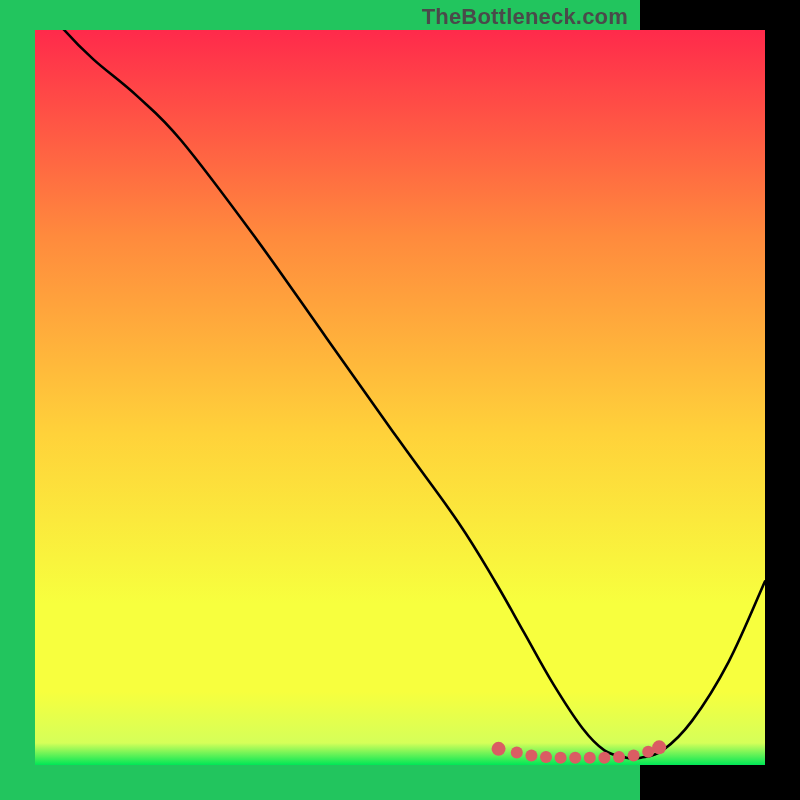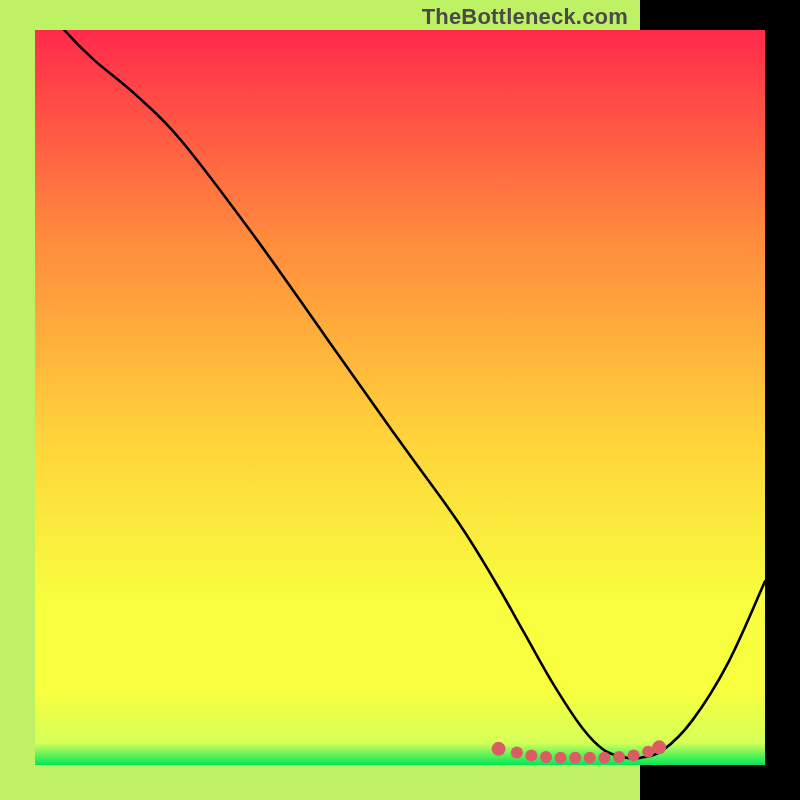--- a/index.html
+++ b/index.html
@@ -8,21 +8,21 @@
     width: 800px;
     height: 800px;
     background: #000;
     overflow: hidden;
     font-family: Arial, Helvetica, sans-serif;
   }
   .frame {
     position: relative;
     width: 640px;
     height: 800px;
-    background: #bef264;
+    background: #22c55e;
   }
   .watermark {
     position: absolute;
     top: 4px;
     right: 12px;
     font-size: 22px;
     font-weight: 600;
     color: #4a4a4a;
     letter-spacing: 0.2px;
     z-index: 5;

